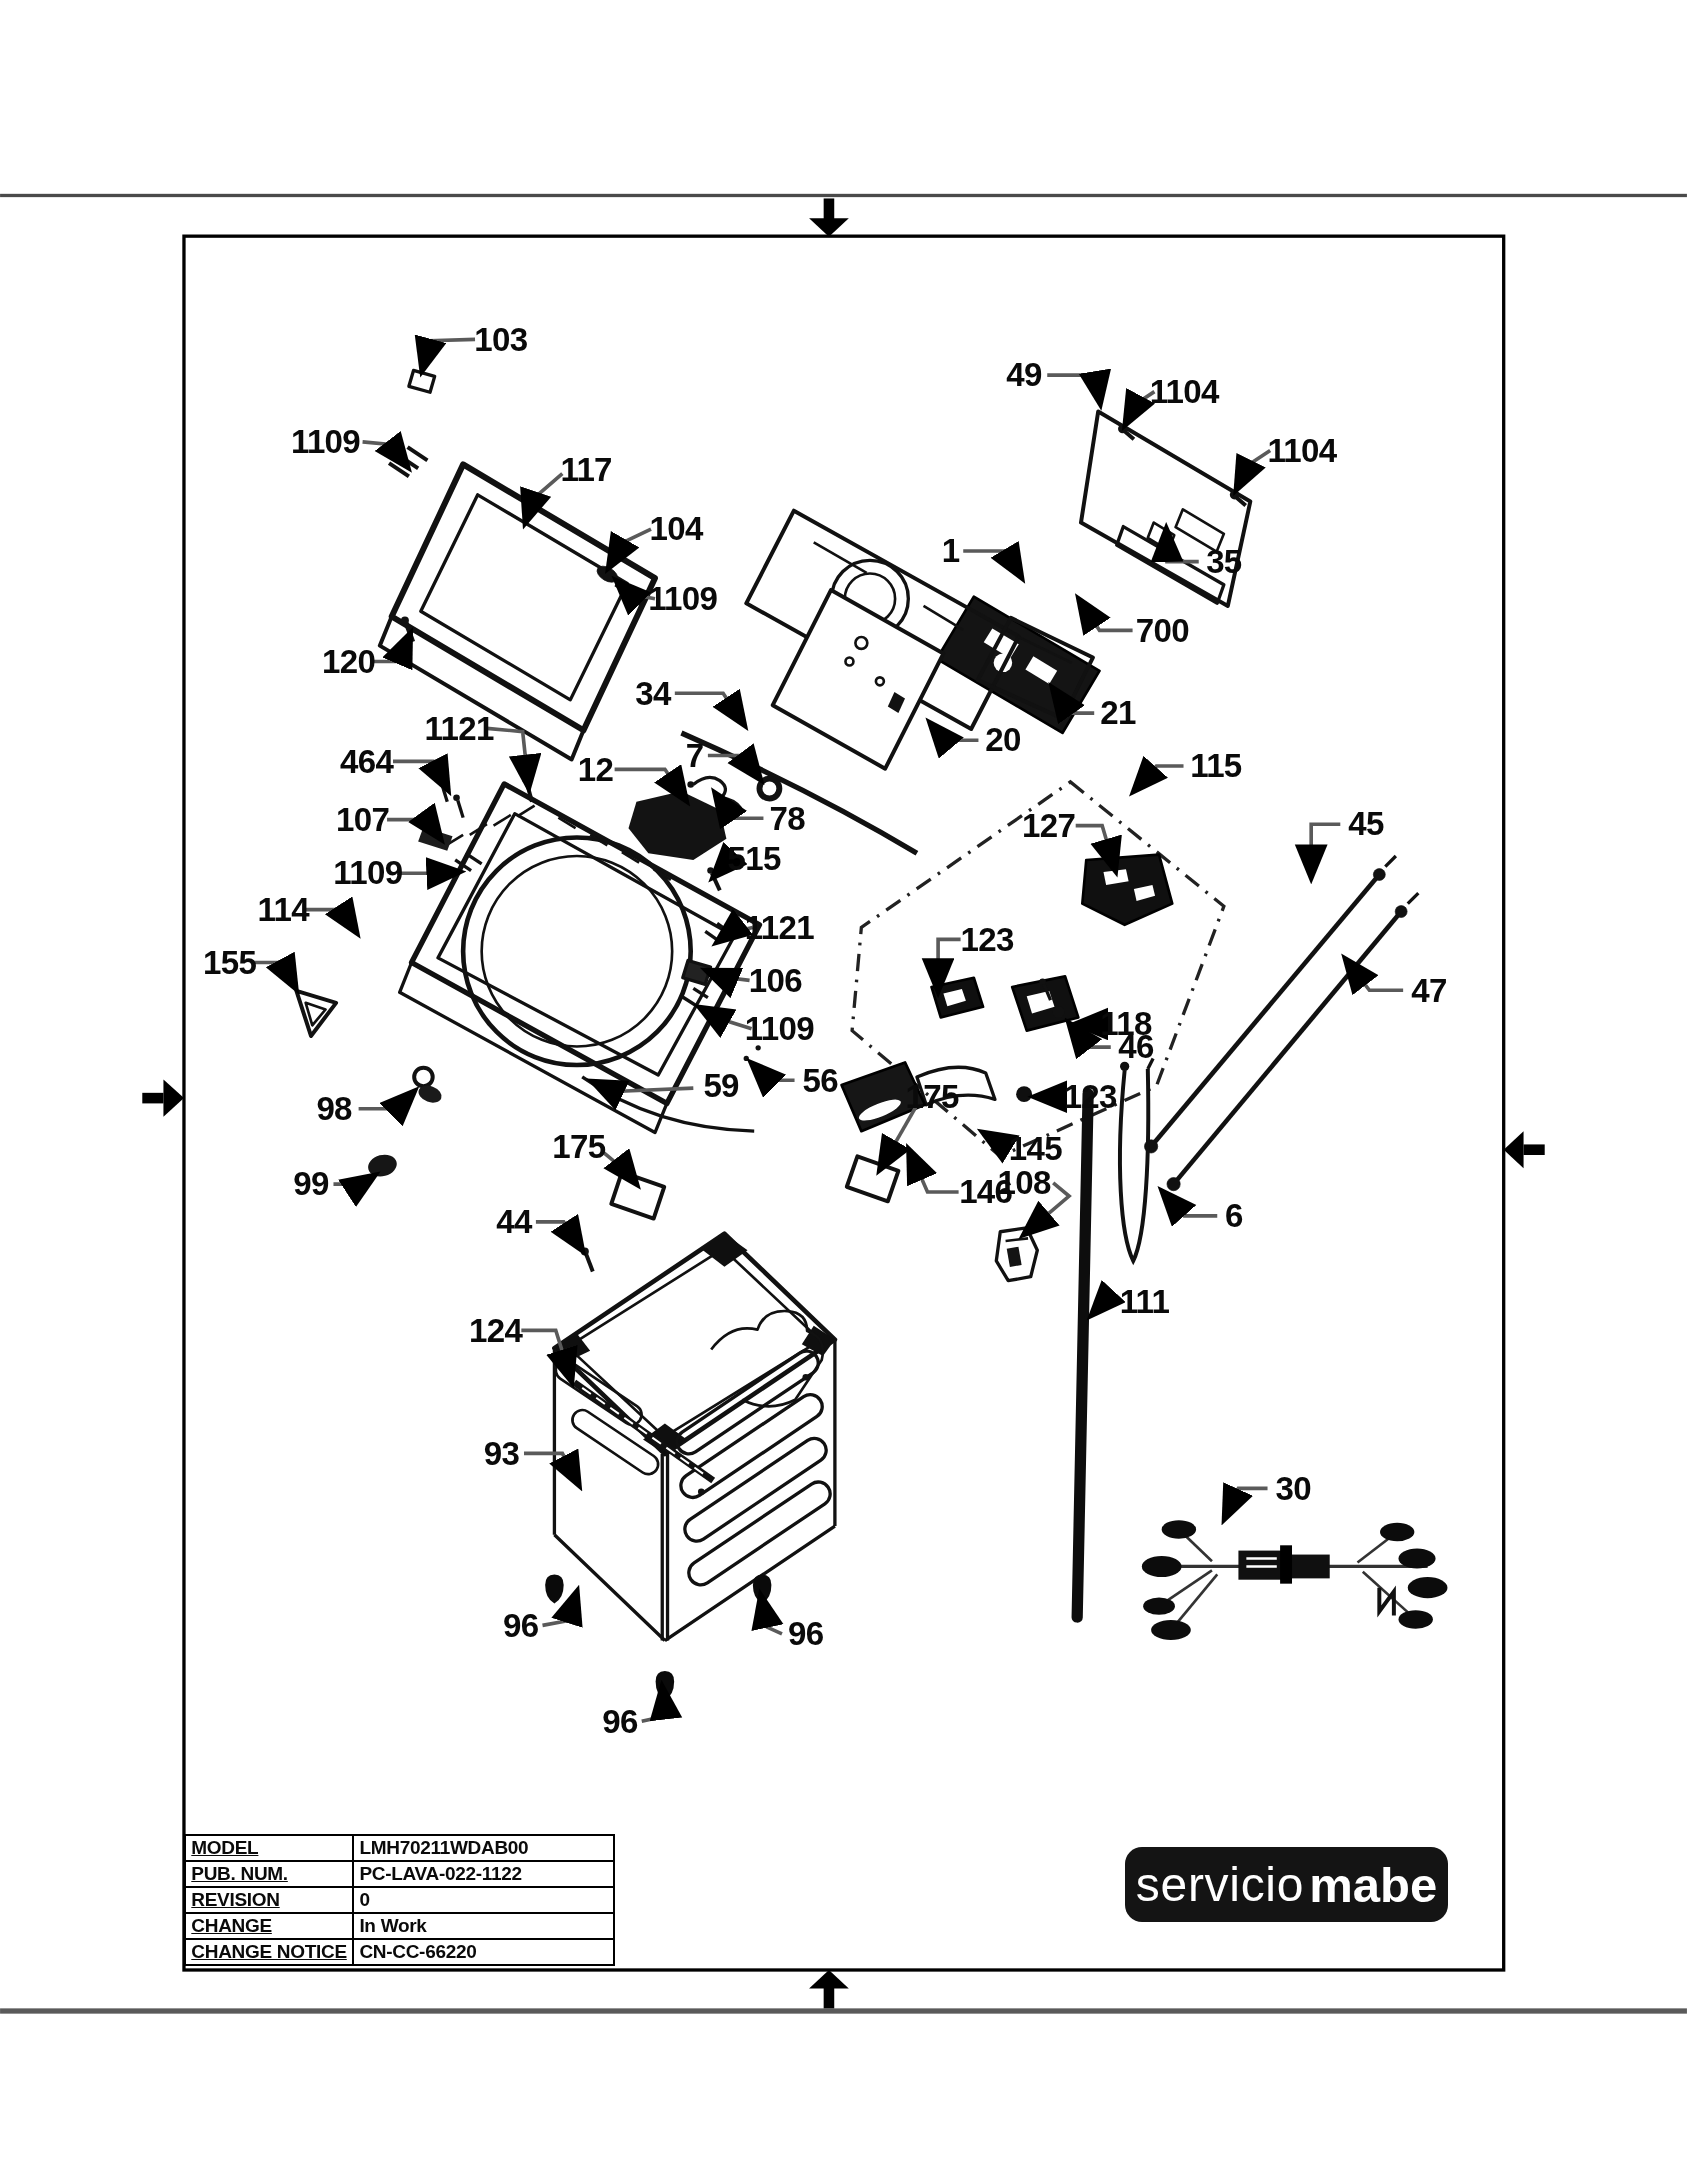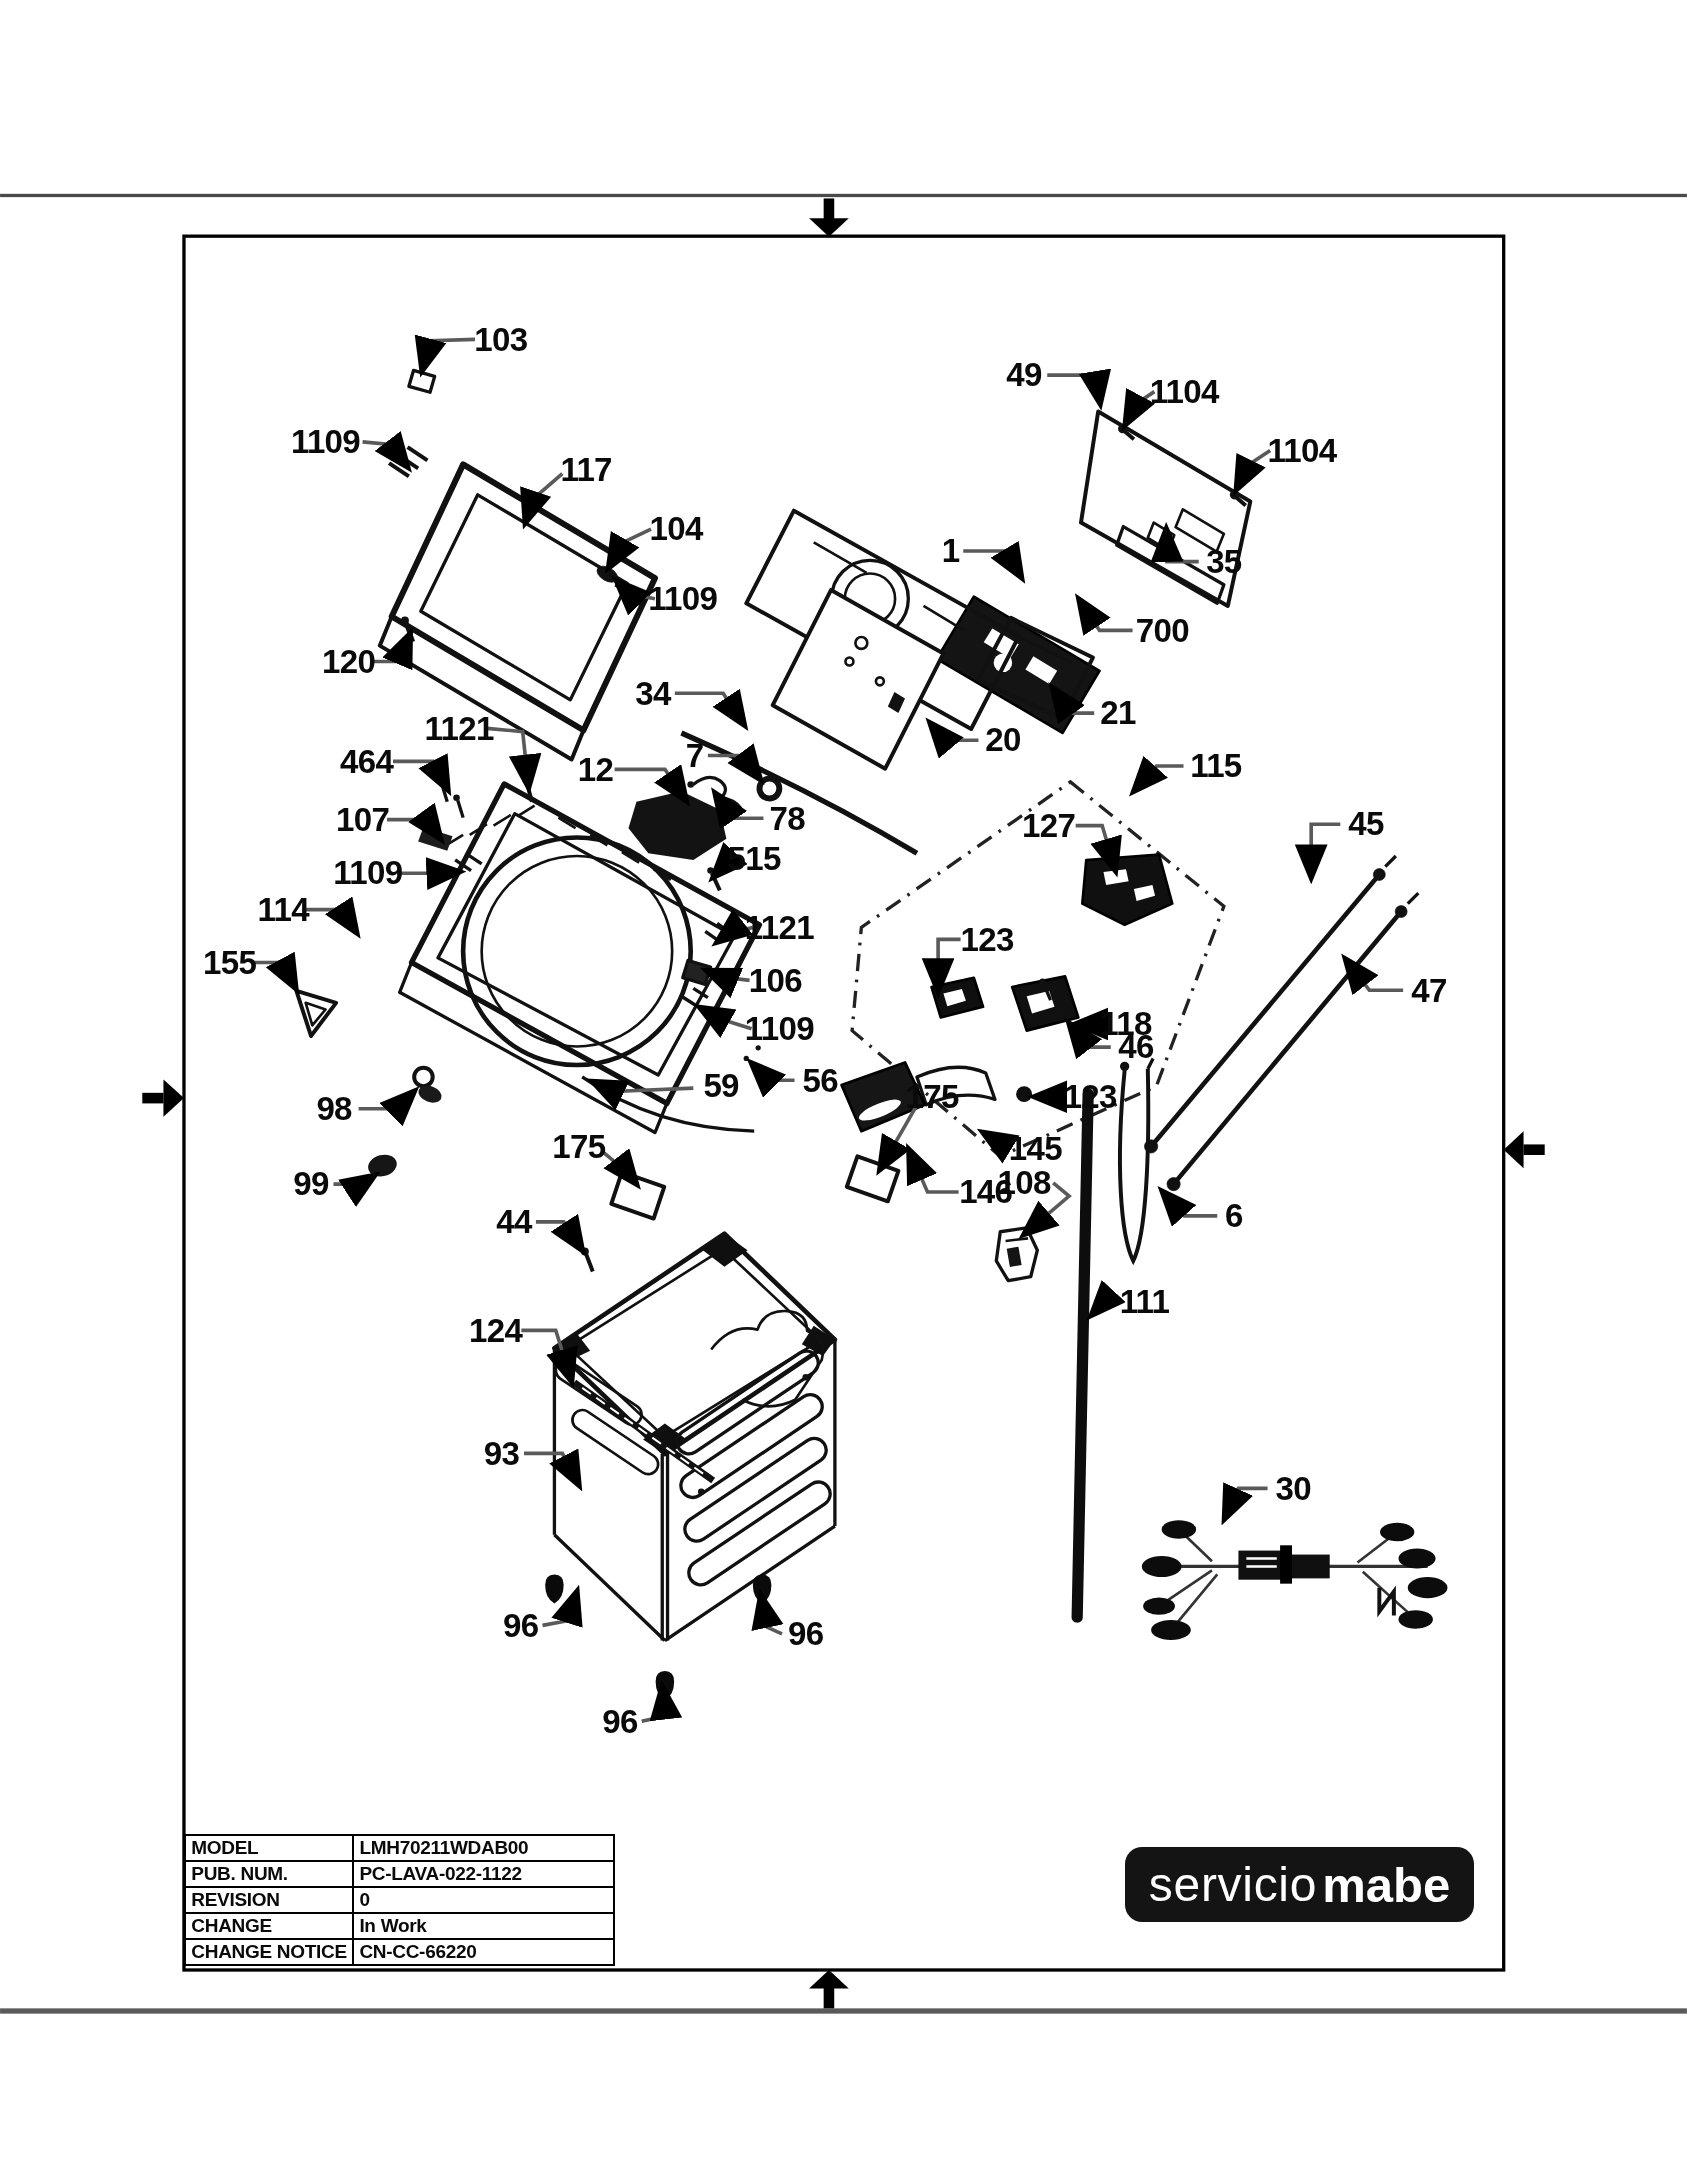--- a/index.html
+++ b/index.html
@@ -4,24 +4,24 @@
 <style>
   html,body{margin:0;padding:0;background:#ffffff;}
   body{width:1687px;height:2183px;position:relative;font-family:"Liberation Sans",sans-serif;}
   .page{position:absolute;left:0;top:0;width:1687px;height:2183px;background:#ffffff;overflow:hidden;}
   svg{position:absolute;left:0;top:0;}
   
   .info-table{position:absolute;left:184px;top:1834px;width:431px;border-collapse:collapse;
               border:2.6px solid #000;background:#fff;}
   .info-table td{border:2px solid #000;height:24px;padding:0 5.3px;font-weight:700;
                  font-size:19px;color:#0a0a0a;white-space:nowrap;letter-spacing:-0.3px;}
-  .info-table td.lbl{width:153px;}
+  .info-table td.lbl{width:153px;text-decoration:underline;}
   .info-table td.val{width:251px;}
   
-  .logo{position:absolute;left:1125px;top:1847px;width:349px;height:75px;background:#141414;
+  .logo{position:absolute;left:1125px;top:1847px;width:323px;height:75px;background:#141414;
         border-radius:17px;display:flex;align-items:center;justify-content:center;}
   .logo .light{color:#fff;font-size:48px;font-weight:400;letter-spacing:0.7px;}
   .logo .bold{color:#fff;font-size:49px;font-weight:700;margin-left:5px;letter-spacing:0px;}
   
   text.plabel{font-family:"Liberation Sans",sans-serif;font-weight:700;font-size:50px;
               fill:#0a0a0a;text-anchor:middle;letter-spacing:-1px;}
 </style>
 </head>
 <body>
 

